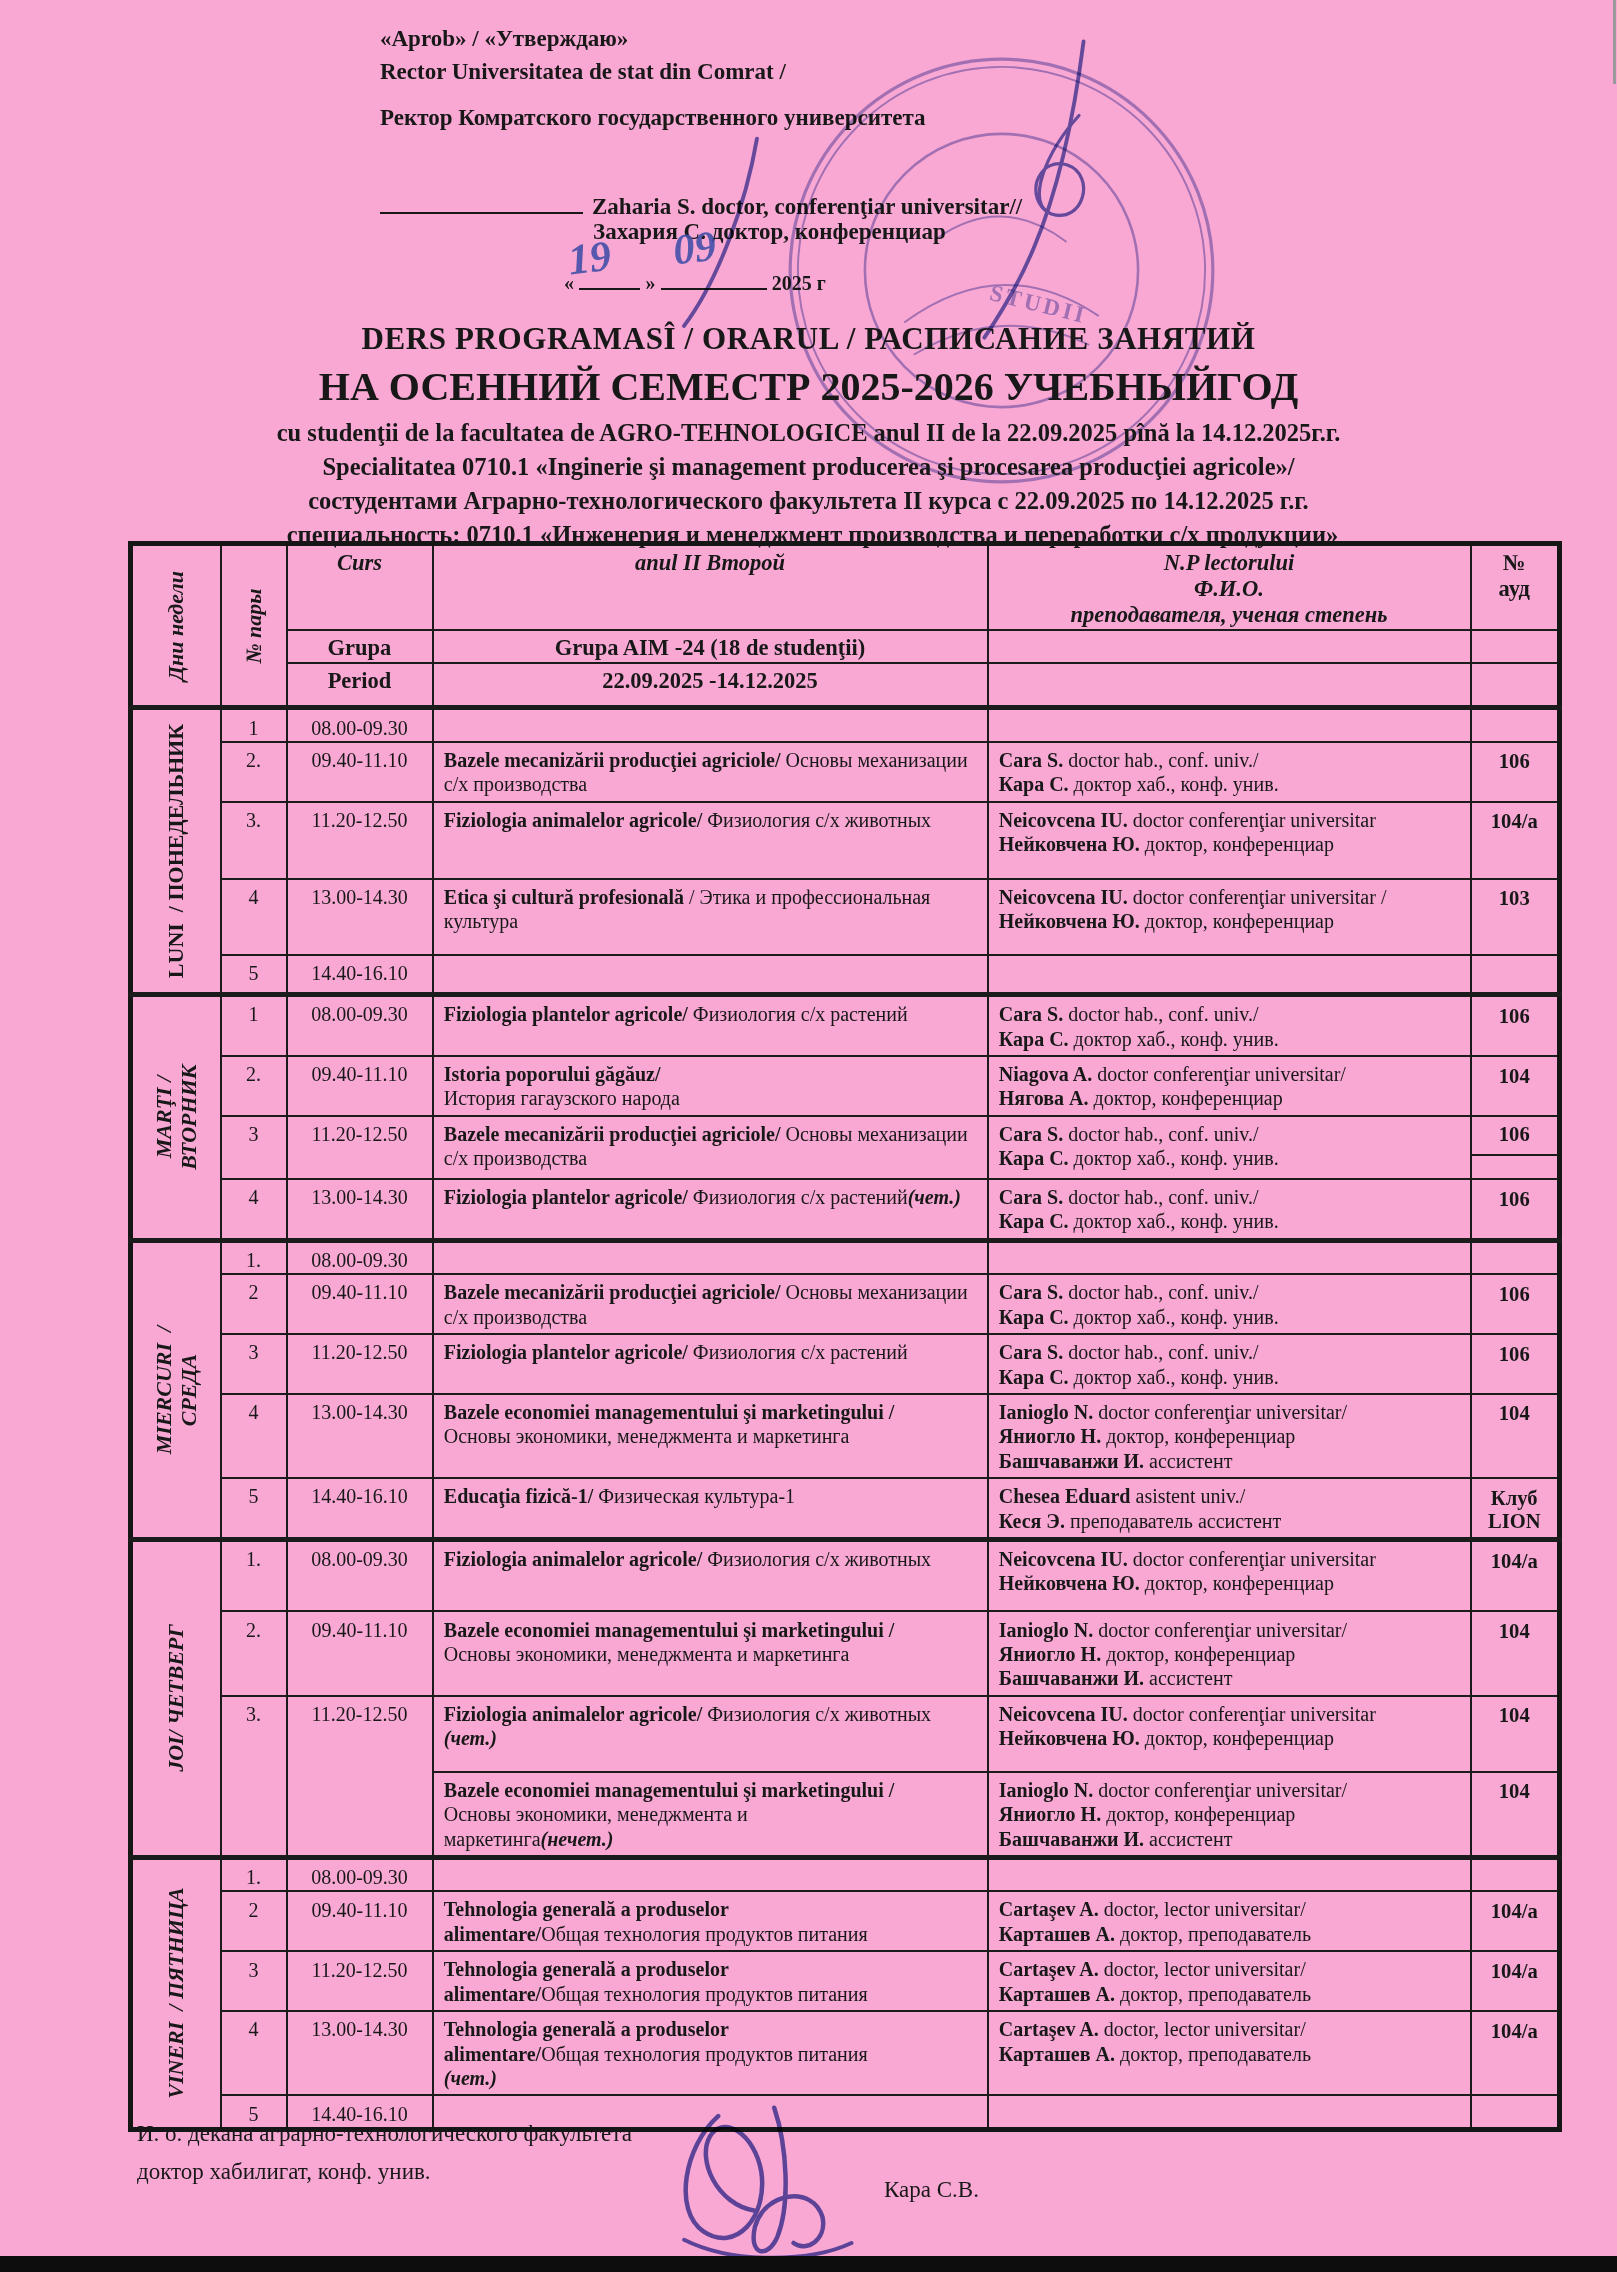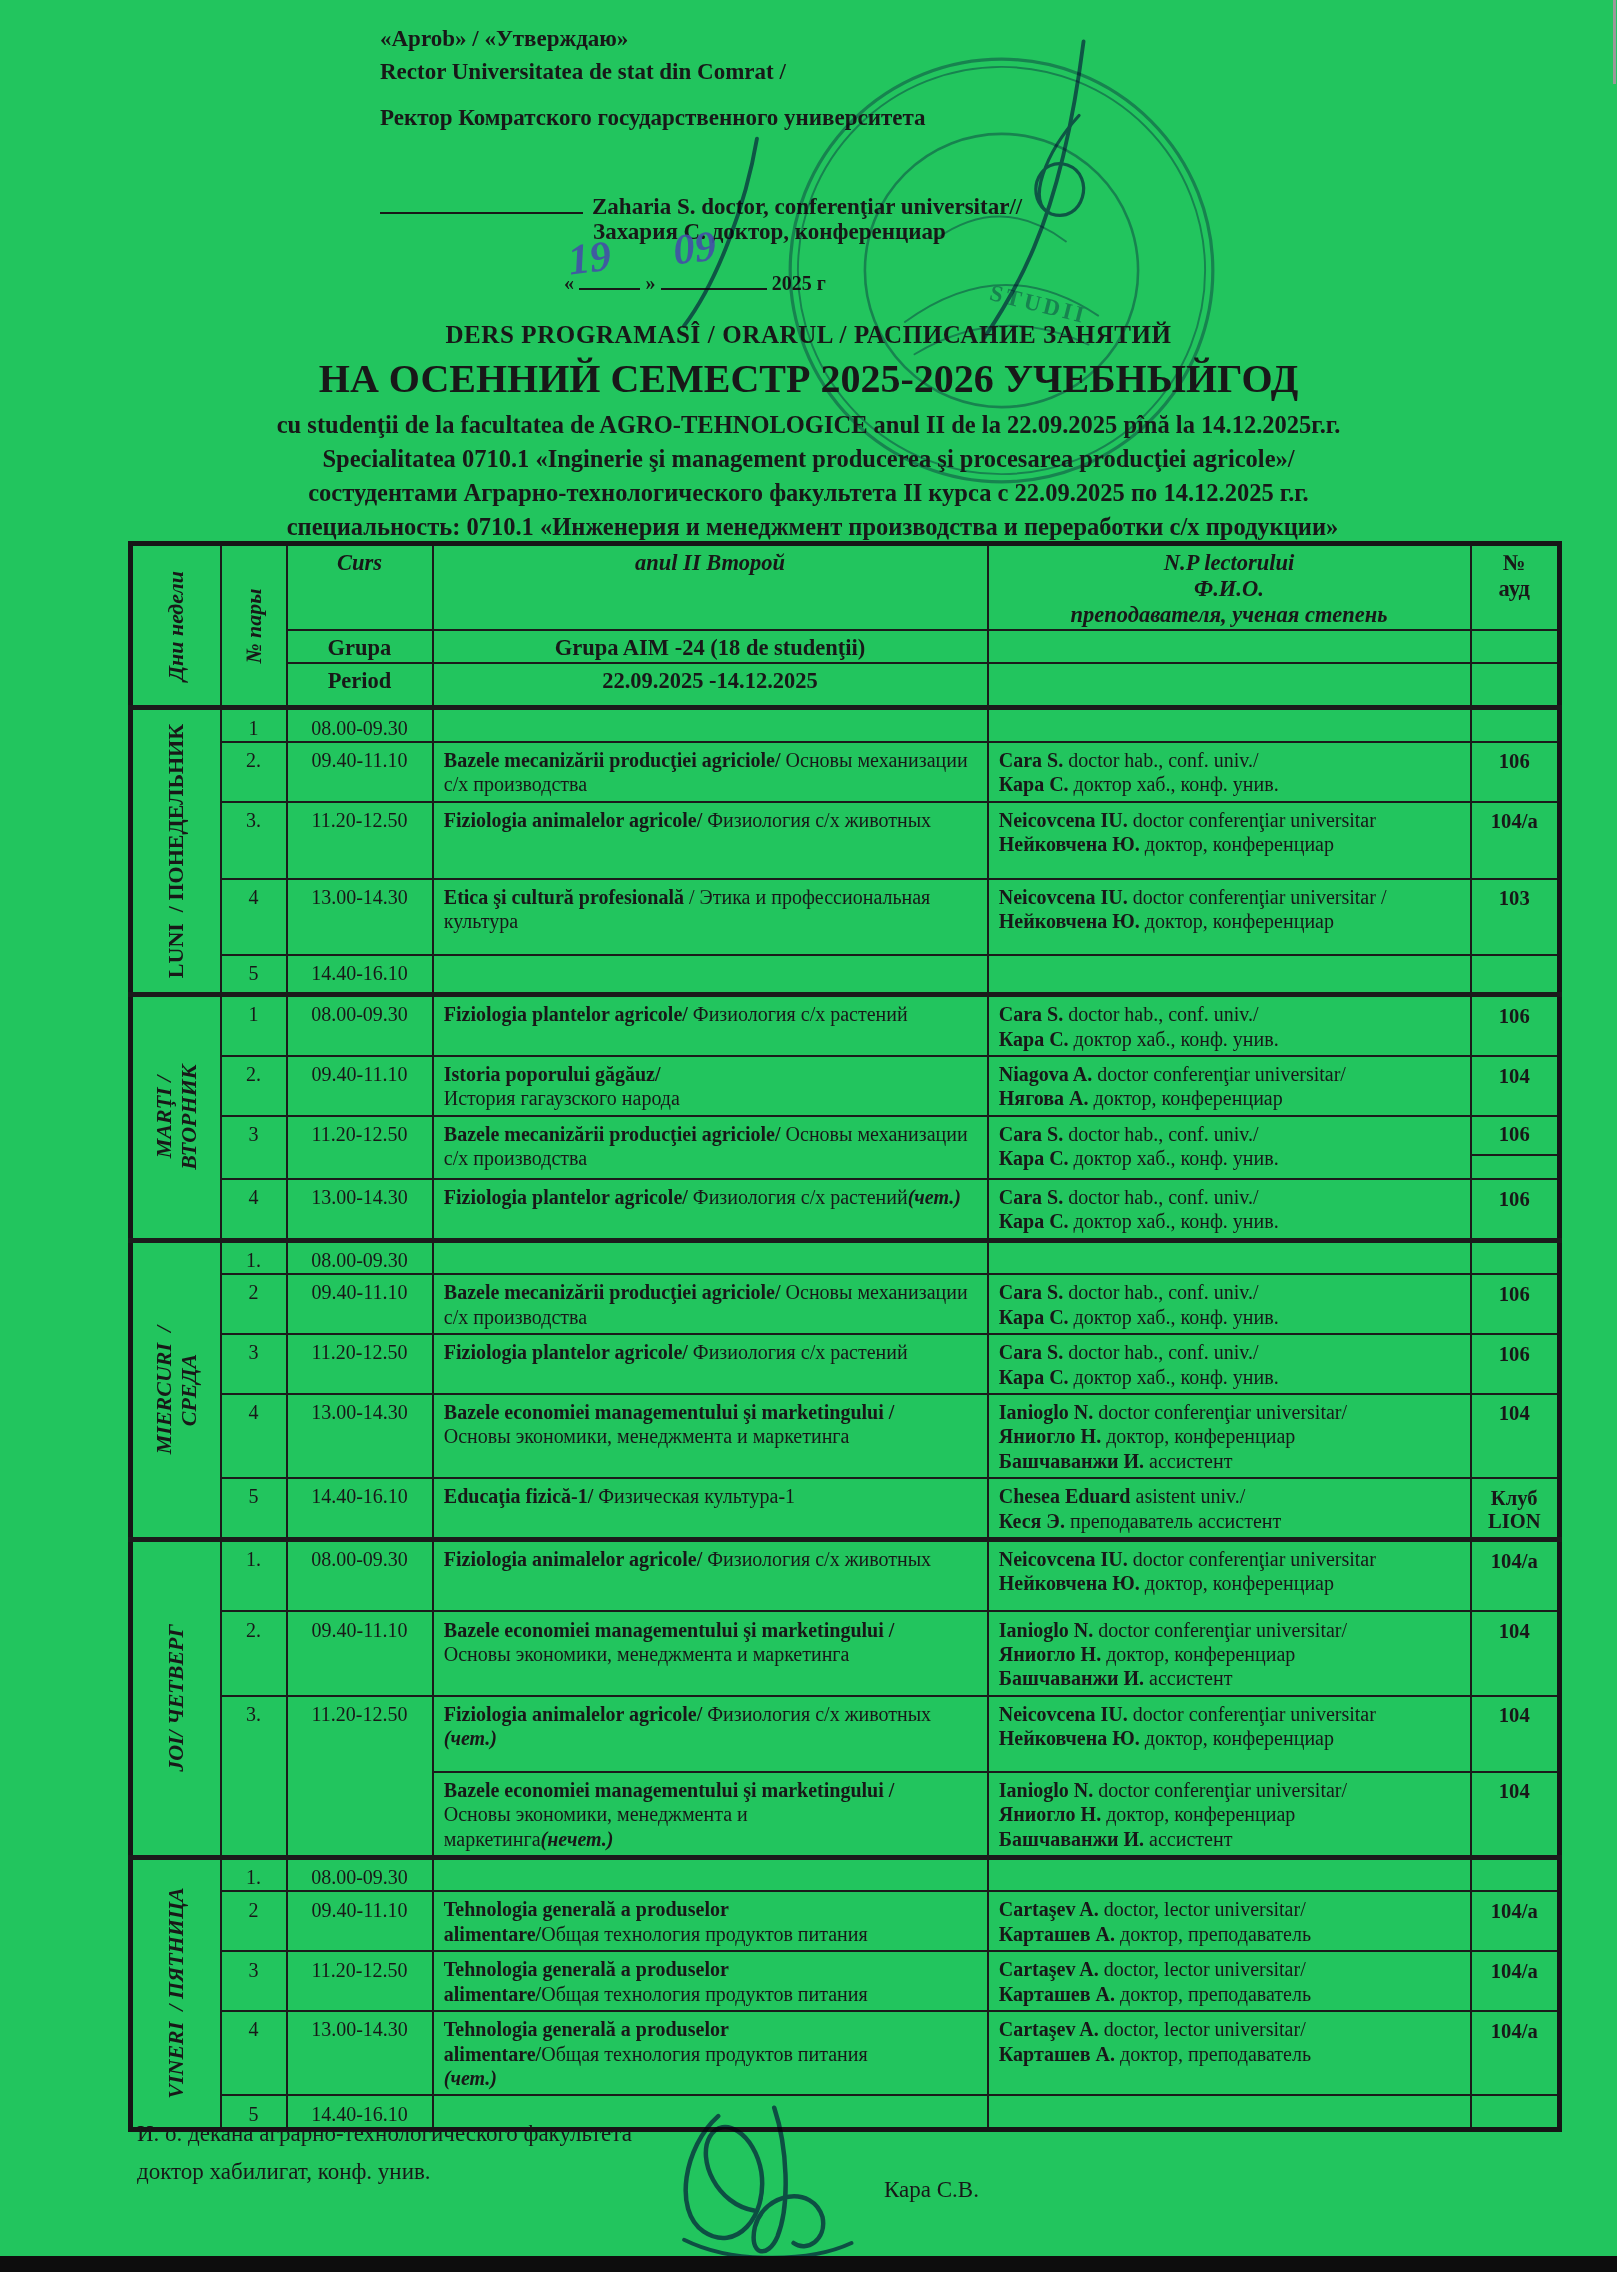--- a/index.html
+++ b/index.html
@@ -1,34 +1,34 @@
 <!DOCTYPE html>
 <html style="font-size:10.3px"><head>
 <meta charset="utf-8">
 <style>
   html,body{margin:0;padding:0;background:#e8e8e8;}
-  .page{position:relative;width:1617px;height:2273px;background:#22c55e;overflow:hidden;
+  .page{position:relative;width:1617px;height:2273px;background:#f9a8d4;overflow:hidden;
         font-family:"Liberation Serif","DejaVu Serif",serif;color:#181818;}
   
   .approval{position:absolute;left:380px;top:26px;width:966px;font-weight:bold;font-size:23px;}
   .ap-line{position:absolute;left:0;white-space:nowrap;}
   .ap1{top:0;}
   .ap2{top:33px;}
   .ap3{top:79px;}
   .sign-row{top:160px;}
   .sig-underline{display:inline-block;width:203px;border-bottom:2.6px solid #181818;height:26px;margin-right:9px;}
   .ap-ru-name{top:193px;left:213px;}
   .date-row{top:237px;left:184px;font-size:20px;}
   .date-underline{display:inline-block;width:106px;border-bottom:2.6px solid #181818;height:24.5px;margin:0 5.2px;}
   .hand{position:absolute;color:#4450a8;font-style:italic;font-size:43px;font-weight:bold;transform:rotate(-7deg);opacity:.9;}
   .hand-day{left:188px;top:207px;}
   .hand-month{left:293px;top:197px;}
   
   .titleblock{position:absolute;left:0;top:321px;width:1617px;text-align:center;font-weight:bold;}
-  .t1{font-size:25px;letter-spacing:0.6px;}
+  .t1{font-size:31px;letter-spacing:0.6px;}
   .t2{font-size:40px;margin-top:6.4px;}
   .t3{font-size:24.5px;margin-top:9px;}
   .t4{font-size:24.5px;margin-top:5.2px;}
   .t5{font-size:24.5px;margin-top:6.4px;}
   .t6{font-size:24.5px;margin-top:6.4px;padding-left:8px;}
   
   .tablewrap{position:absolute;left:128px;top:541px;}
   table.sched{border-collapse:collapse;table-layout:fixed;width:1429px;border:5.8px solid #161616;}
   table.sched td{border:2.6px solid #1b1b1b;vertical-align:top;overflow:hidden;}
   tr.day-first > td{border-top-width:5.8px;}

